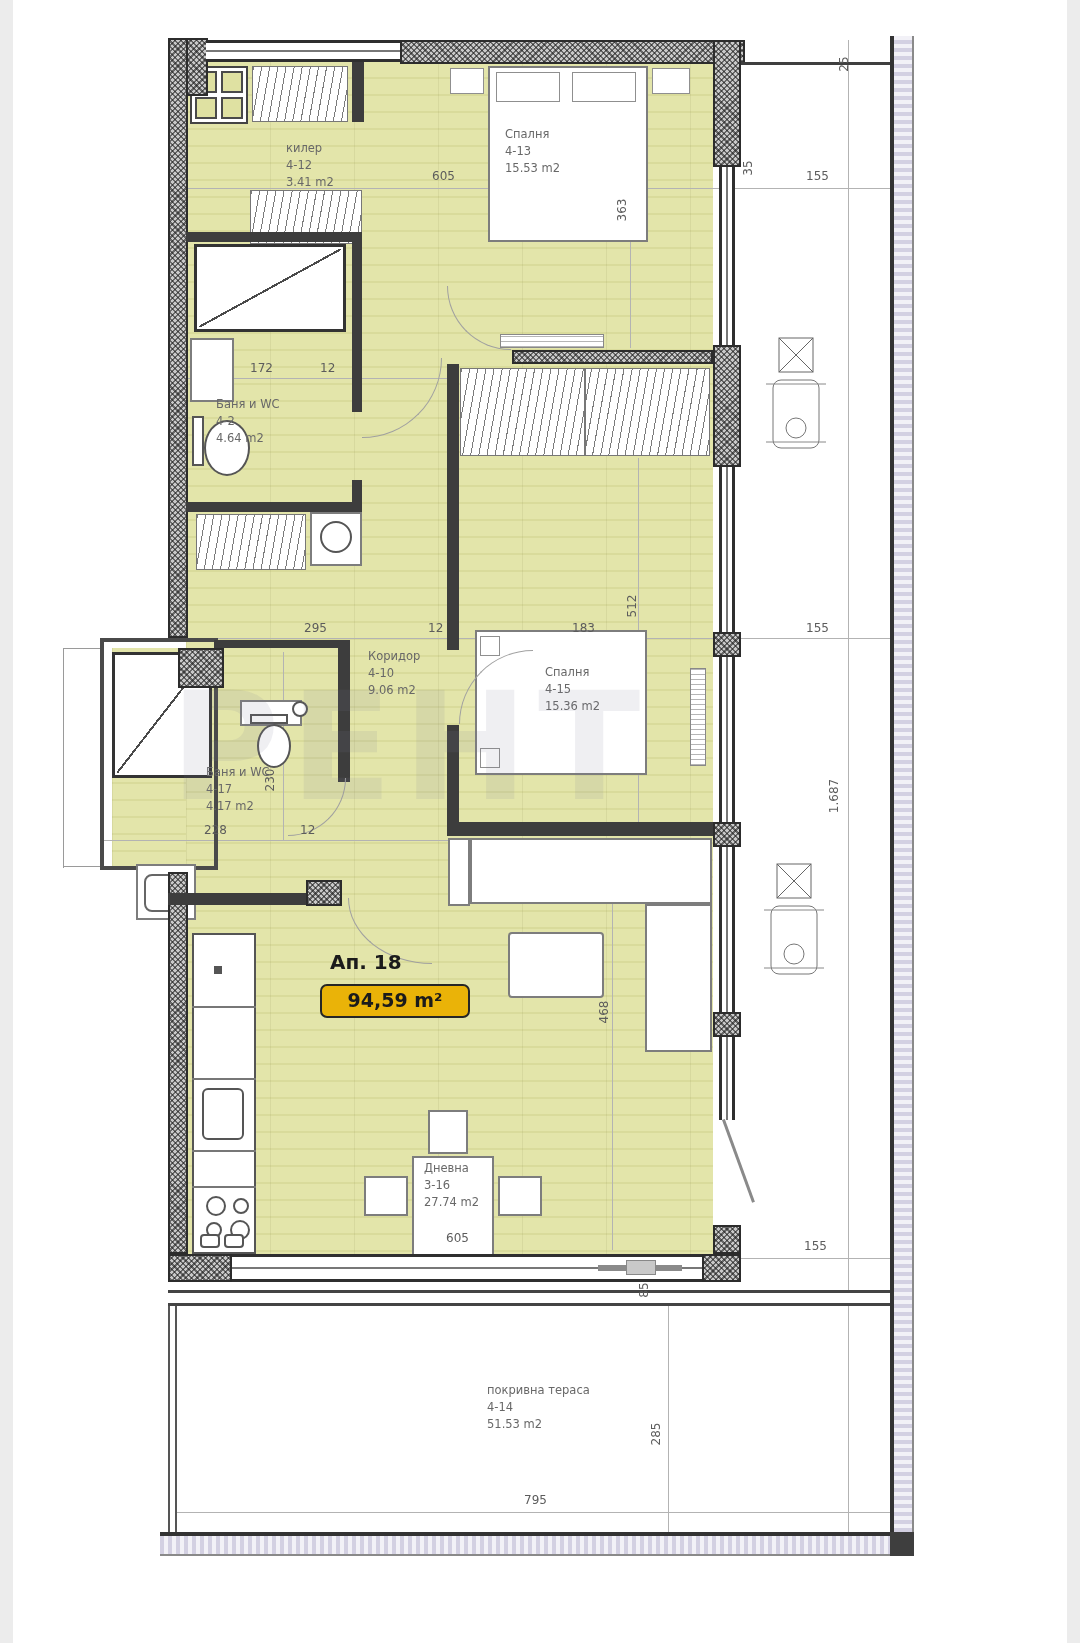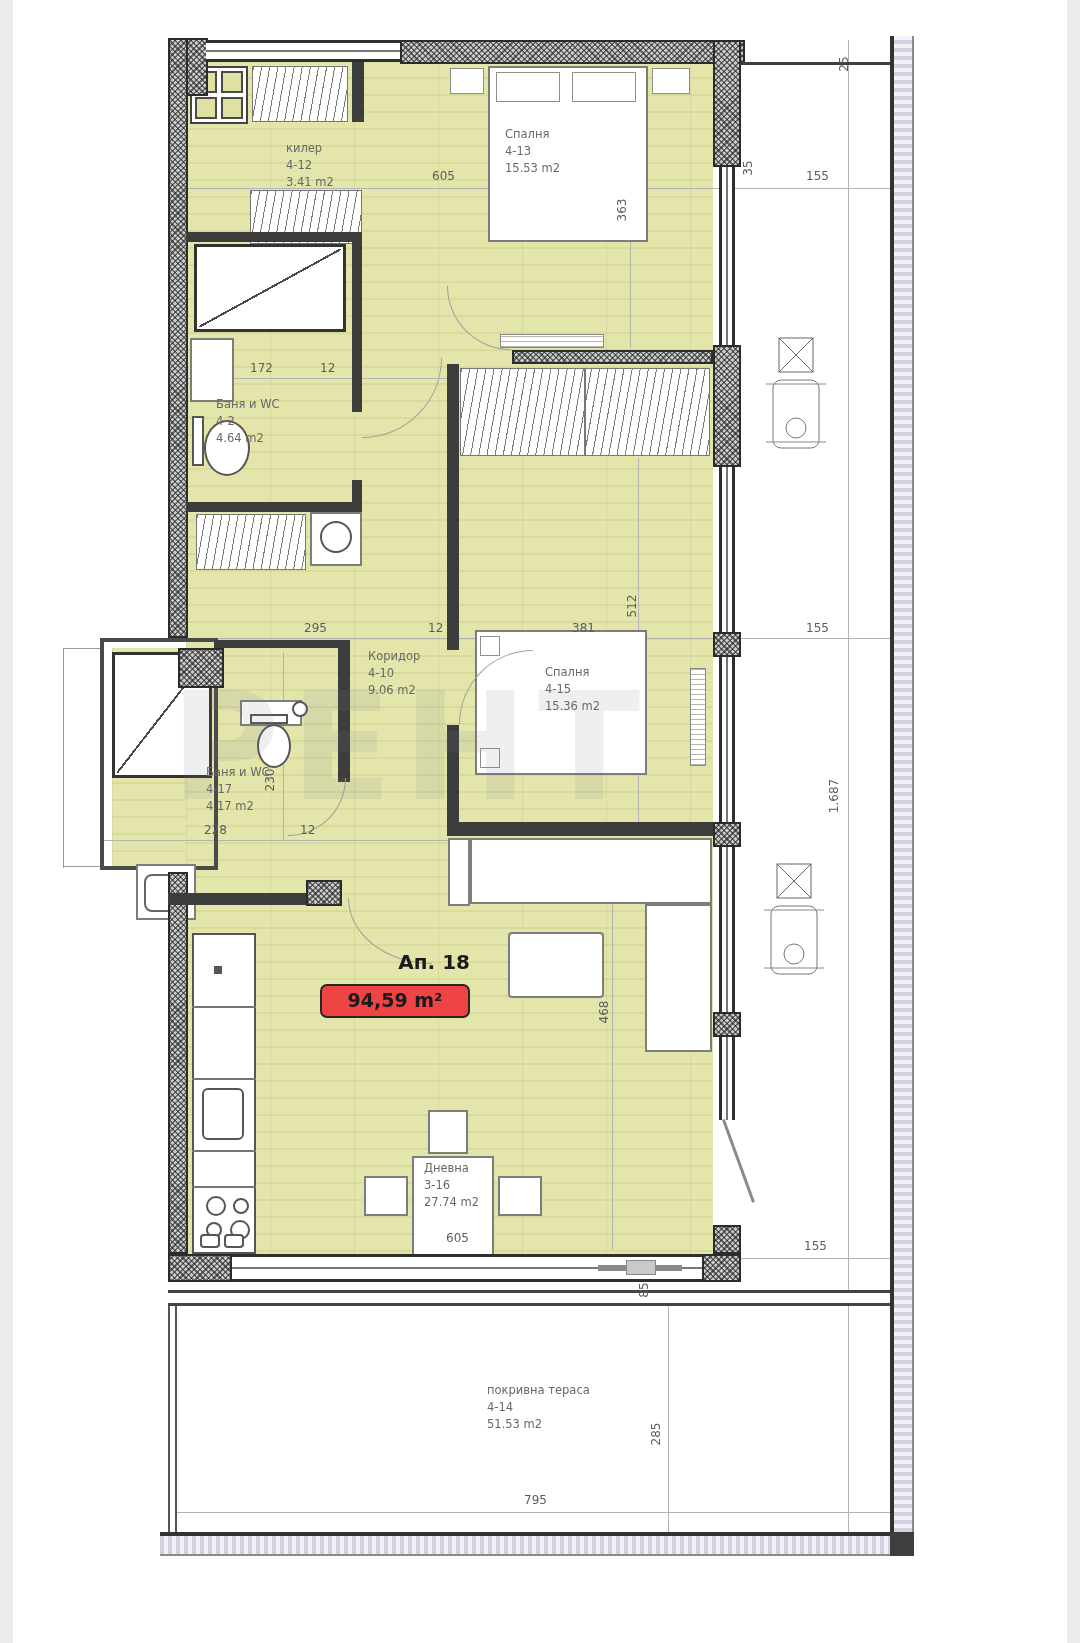--- a/index.html
+++ b/index.html
@@ -33,22 +33,22 @@
   .dl{background:#b3b3b3;}
   .dim{position:absolute;font-size:12px;color:#5c5c5c;white-space:nowrap;line-height:1;}
   .rot{width:36px;text-align:center;transform:rotate(-90deg);transform-origin:center center;display:inline-block;}
   .rl{position:absolute;font-size:11.5px;color:#686868;line-height:17px;white-space:nowrap;}
   .rl span{display:block;}
   .circ{background:#fff;border:2px solid #555;border-radius:50%;}
   .rail-v{background:repeating-linear-gradient(0deg,#d3d0e2 0 4px,#f2f1f7 4px 8px);border-left:4px solid #333;border-right:2px solid #8a8a8a;}
   .rail-h{background:repeating-linear-gradient(90deg,#d3d0e2 0 4px,#f2f1f7 4px 8px);border-top:4px solid #333;border-bottom:2px solid #8a8a8a;}
   .band{background:#fff;border-top:3px solid #444;border-bottom:3px solid #444;}
   .dbl{background:#fff;border-left:2px solid #555;border-right:2px solid #555;}
-  .title{font-weight:bold;color:#1b1b1b;font-size:20px;text-align:right;}
-  .areabox{background:#ef4444;border:2.5px solid #262626;border-radius:7px;font-weight:bold;font-size:19px;color:#1b1b1b;text-align:center;line-height:29px;}
+  .title{font-weight:bold;color:#1b1b1b;font-size:20px;text-align:left;}
+  .areabox{background:#eab308;border:2.5px solid #262626;border-radius:7px;font-weight:bold;font-size:19px;color:#1b1b1b;text-align:center;line-height:29px;}
   .wm{position:absolute;color:rgba(125,125,145,.12);font-weight:bold;white-space:nowrap;}
   .footer{position:absolute;left:0;top:1582px;width:1080px;height:61px;background:#fff;}
   .url{position:absolute;right:18px;top:8px;font-size:23px;font-weight:bold;color:#0e0e0e;letter-spacing:.5px;}
 </style>
 </head>
 <body>
 
 <div class="stage">
 
   <div class="abs edge" style="left:0;top:0;width:13px;height:1643px"></div>
@@ -260,21 +260,21 @@
 
   <span class="dim" style="left:432px;top:170px">605</span>
   <span class="dim rot" style="left:730px;top:162px">35</span>
   <span class="dim" style="left:806px;top:170px">155</span>
   <span class="dim rot" style="left:826px;top:58px">25</span>
   <span class="dim rot" style="left:604px;top:204px">363</span>
   <span class="dim" style="left:250px;top:362px">172</span>
   <span class="dim" style="left:320px;top:362px">12</span>
   <span class="dim" style="left:304px;top:622px">295</span>
   <span class="dim" style="left:428px;top:622px">12</span>
-  <span class="dim" style="left:572px;top:622px">381</span>
+  <span class="dim" style="left:572px;top:622px">183</span>
   <span class="dim rot" style="left:614px;top:600px">512</span>
   <span class="dim" style="left:806px;top:622px">155</span>
   <span class="dim" style="left:204px;top:824px">228</span>
   <span class="dim" style="left:300px;top:824px">12</span>
   <span class="dim rot" style="left:252px;top:774px">230</span>
   <span class="dim rot" style="left:586px;top:1006px">468</span>
   <span class="dim" style="left:446px;top:1232px">605</span>
   <span class="dim rot" style="left:626px;top:1284px">85</span>
   <span class="dim" style="left:804px;top:1240px">155</span>
   <span class="dim rot" style="left:816px;top:790px">1.687</span>

